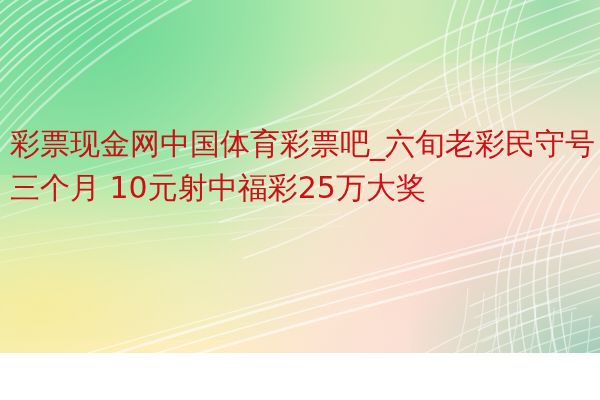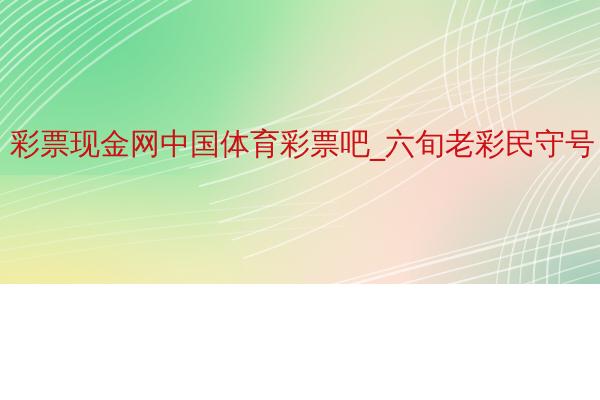--- a/index.html
+++ b/index.html
@@ -5,21 +5,21 @@
 <style>
   html, body {
     margin: 0;
     padding: 0;
     background: #ffffff;
   }
 
   #banner {
     position: relative;
     width: 600px;
-    height: 284px;
+    height: 353px;
     overflow: hidden;
     font-family: "DejaVu Sans", "Liberation Sans", sans-serif;
   }
 
   
   .bg-base {
     position: absolute;
     inset: 0;
     background:
       linear-gradient(135deg,
@@ -242,15 +242,16 @@
         <path d="M -30 228 Q 120 178 300 140 T 620 66" stroke-width="1.6"></path>
         <path d="M -30 216 Q 124 166 304 128 T 624 54" stroke-width="1.2"></path>
         <path d="M -30 204 Q 128 154 308 116 T 628 42" stroke-width="1.5"></path>
       </g>
 
     </g>
   </svg>
 
   <div class="text-block">
     <div class="headline-line">彩票现金网中国体育彩票吧_六旬老彩民守号</div>
+    <div class="headline-line">三个月 10元射中福彩25万大奖</div>
   </div>
 
 </div>
 
 </body></html>

